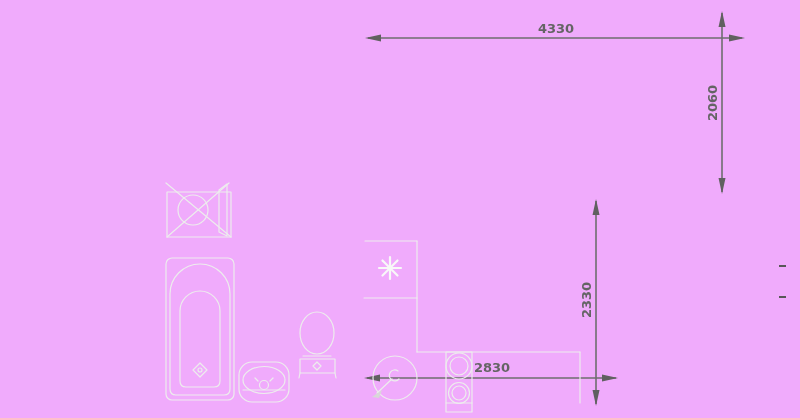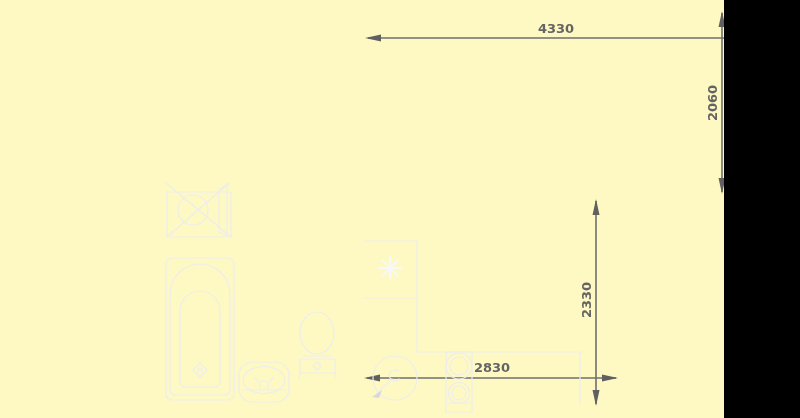--- a/index.html
+++ b/index.html
@@ -2,23 +2,23 @@
 <html><head>
 <meta charset="utf-8">
 <style>
   html, body {
     margin: 0;
     padding: 0;
     background: #000000;
   }
   .canvas {
     position: relative;
-    width: 724px;
+    width: 800px;
     height: 418px;
-    background: #fef9c3;
+    background: #f0abfc;
     overflow: hidden;
     font-family: "DejaVu Sans", sans-serif;
   }
   svg { display: block; }
 
   
   .dim line {
     stroke: #6e6e6e;
     stroke-width: 1.6;
   }

